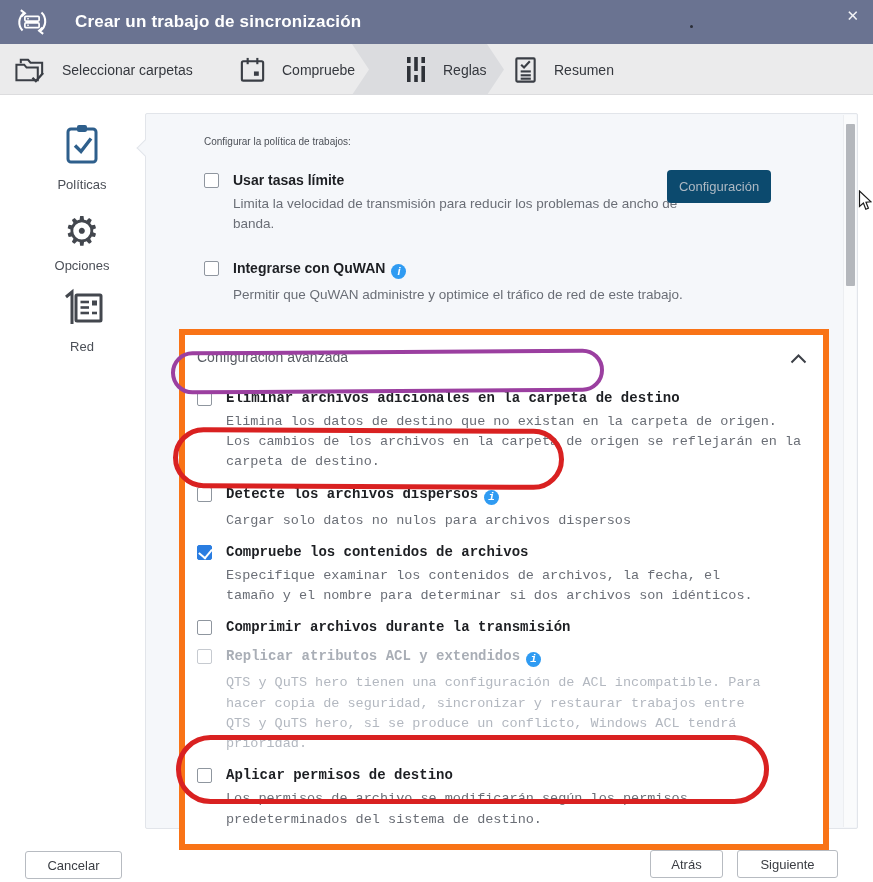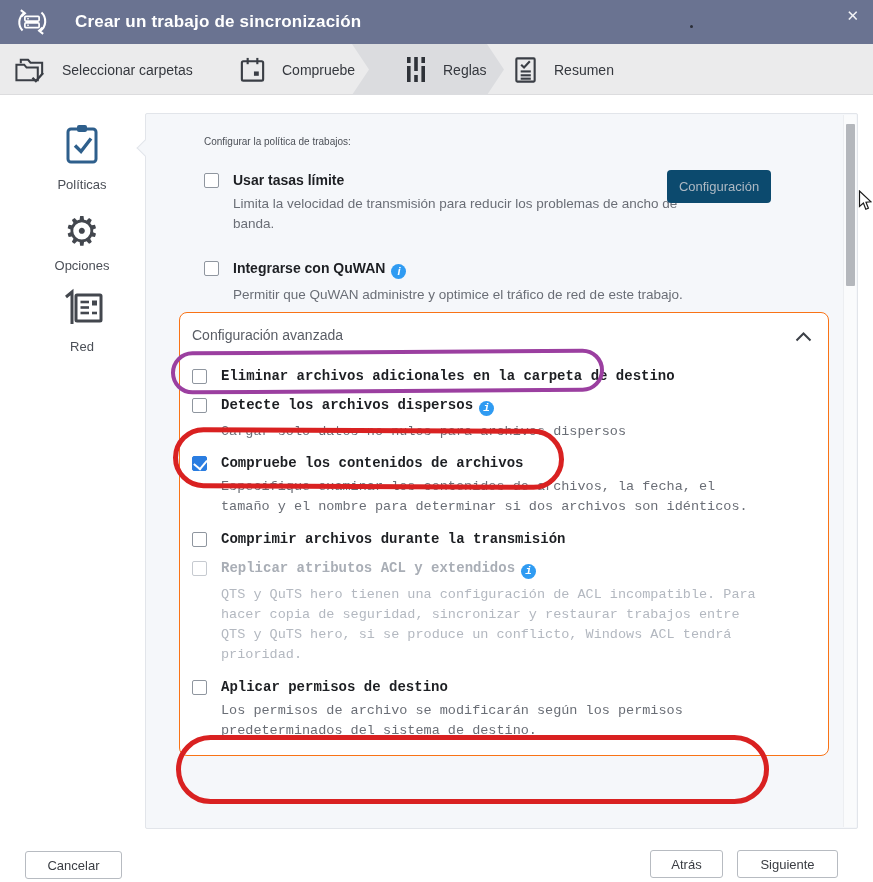--- a/index.html
+++ b/index.html
@@ -96,21 +96,21 @@
 
   .info-badge {
     display:inline-block; vertical-align:-2px; margin-left:6px;
     width:15px; height:15px; border-radius:50%; background:var(--info,#2f9bf2);
     color:#fff; font-size:11px; font-weight:bold; font-style:italic;
     text-align:center; line-height:15px; cursor:pointer;
   }
 
   
   .advanced {
-    margin-top:7px; background:#fff; border:1px solid #f97316; border-radius:8px;
+    margin-top:24px; background:#fff; border:6px solid #f97316; border-radius:0;
   }
   .adv-header {
     position:relative; padding:14px 18px 12px 12px; font-size:14px; color:#595d65; cursor:pointer;
   }
   .adv-collapse { position:absolute; right:16px; top:16px; }
   .adv-items { padding:0 18px 14px 12px;font-family:Liberation Mono, monospace; }
   .adv-row { position:relative; padding-top:13px; }
   .adv-row .opt-label { margin-left:29px; }
   .adv-row .opt-desc { margin-left:29px; }
 
@@ -256,20 +256,21 @@
                 <path d="M1.5 8.5 L8.5 1.5 L15.5 8.5"></path>
               </svg>
           </span>
         </div>
 
         <div class="adv-items">
 
           <div class="adv-row">
             <span class="cb" style="top:14px"></span>
             <span class="opt-label">Eliminar archivos adicionales en la carpeta de destino</span>
+            <p class="opt-desc" style="max-width:612px">Elimina los datos de destino que no existan en la carpeta de origen. Los cambios de los archivos en la carpeta de origen se reflejarán en la carpeta de destino.</p>
           </div>
 
           <div class="adv-row">
             <span class="cb" style="top:14px"></span>
             <span class="opt-label"><span>Detecte los archivos dispersos</span><span class="info-badge">i</span></span>
             <p class="opt-desc" style="max-width:620px">Cargar solo datos no nulos para archivos dispersos</p>
           </div>
 
           <div class="adv-row">
             <span class="cb checked" style="top:14px"></span>

